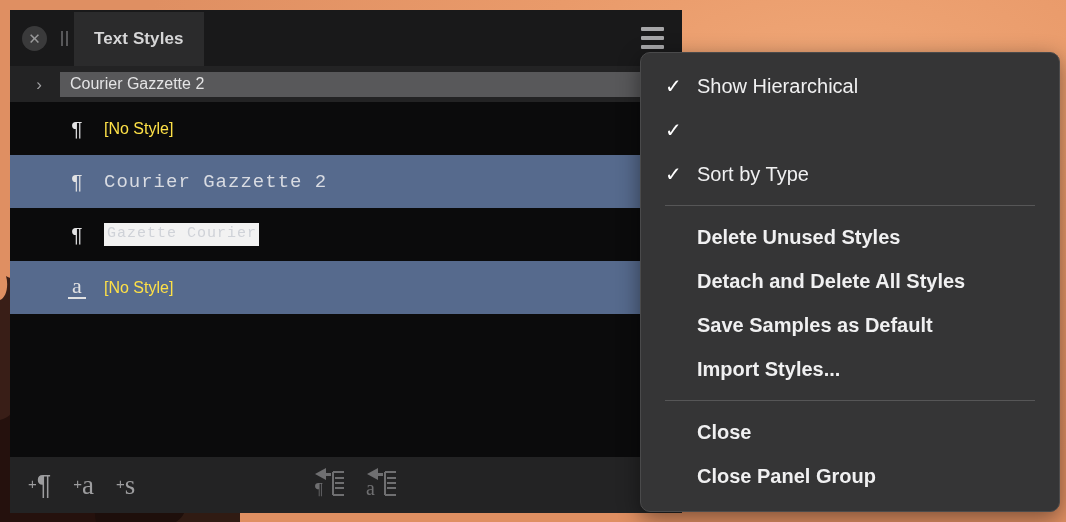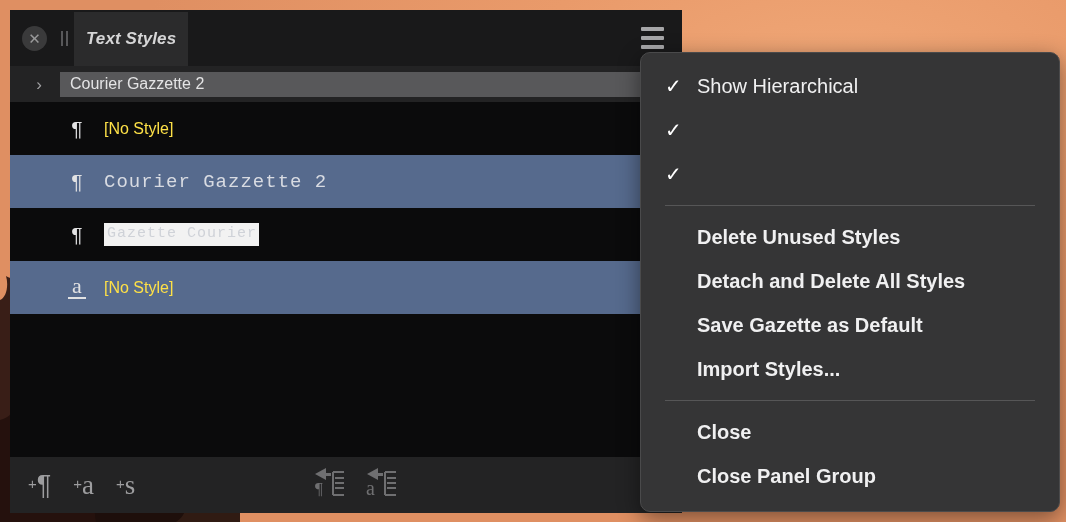--- a/index.html
+++ b/index.html
@@ -78,23 +78,22 @@
   }
   .tab {
     align-self: flex-end;
     height: 54px;
     background: #2b2b2c;
     color: #d6d6d7;
     font-size: 17px;
     font-weight: bold;
     display: flex;
     align-items: center;
-    padding: 0 12px;
+    padding: 0 20px;
     letter-spacing: .1px;
-    font-style: italic;
   }
   .tb-spacer { flex: 1; }
   .hamburger {
     width: 54px;
     display: flex;
     flex-direction: column;
     align-items: center;
     justify-content: center;
     gap: 5px;
     padding-right: 6px;
@@ -366,34 +365,35 @@
       <span class="menu-check">✓</span>
       <span class="menu-label">Show Hierarchical</span>
     </div>
 
     <div class="menu-item">
       <span class="menu-check">✓</span>
     </div>
 
     <div class="menu-item">
       <span class="menu-check">✓</span>
+      <span class="menu-label">Sort by Type</span>
     </div>
 
     <div class="menu-sep"></div>
 
     <div class="menu-item noindent">
       <span class="menu-label">Delete Unused Styles</span>
     </div>
 
     <div class="menu-item noindent">
       <span class="menu-label">Detach and Delete All Styles</span>
     </div>
 
     <div class="menu-item noindent">
-      <span class="menu-label">Save Gazette as Default</span>
+      <span class="menu-label">Save Samples as Default</span>
     </div>
 
     <div class="menu-item noindent">
       <span class="menu-label">Import Styles...</span>
     </div>
 
     <div class="menu-sep"></div>
 
     <div class="menu-item noindent">
       <span class="menu-label">Close</span>

